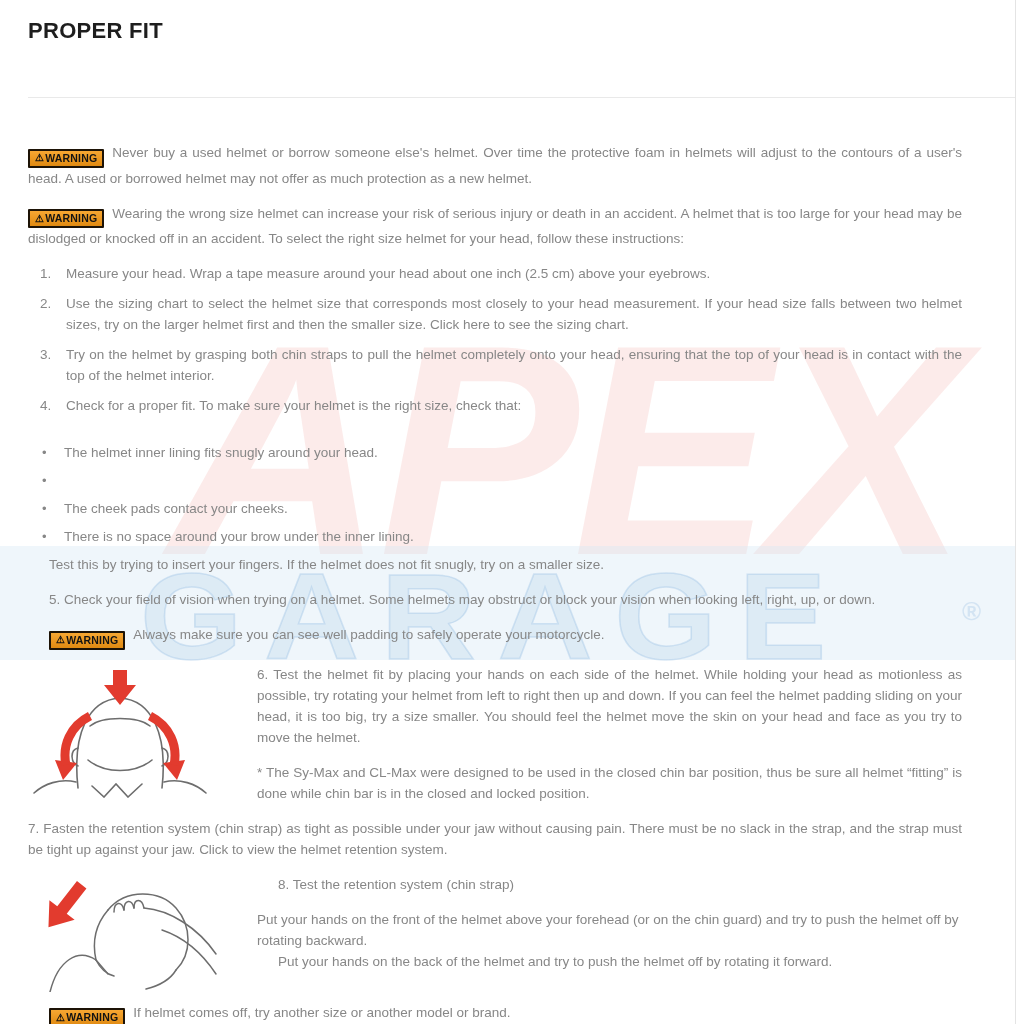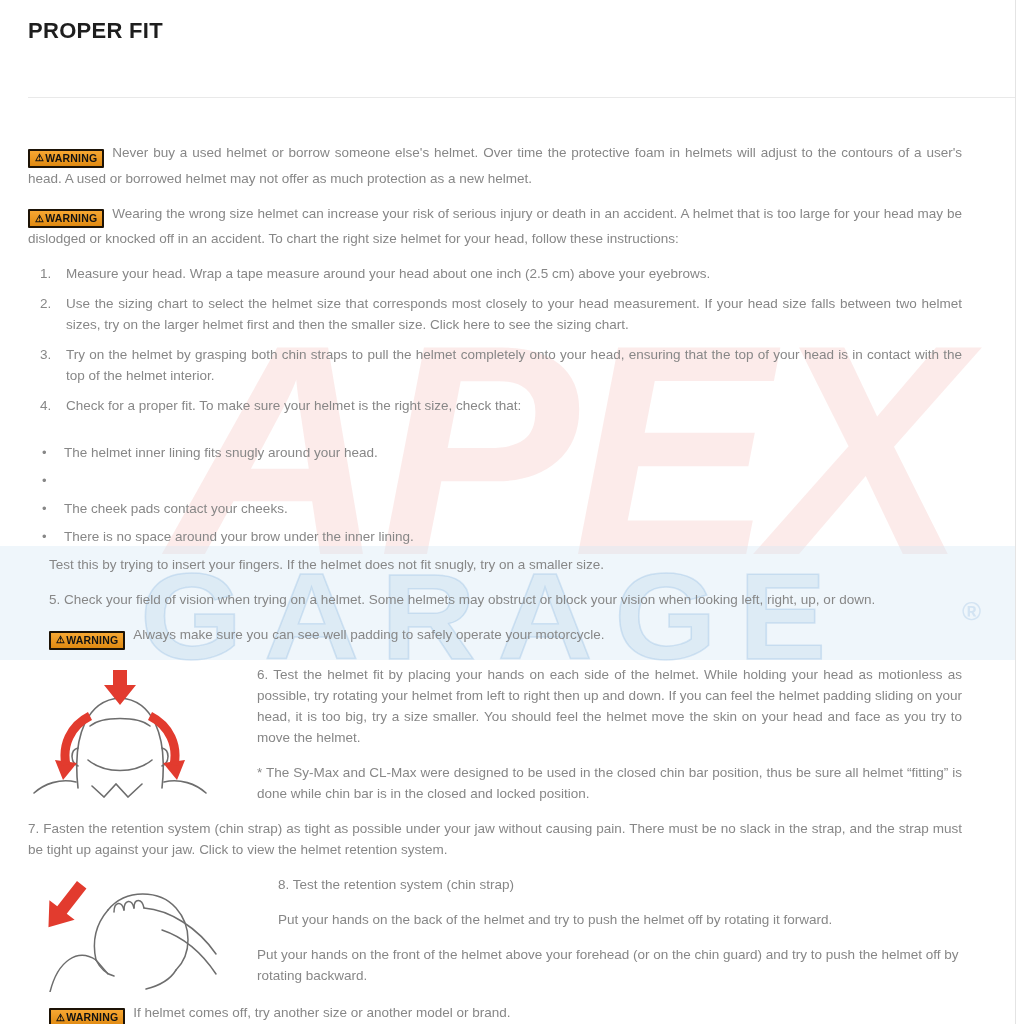--- a/index.html
+++ b/index.html
@@ -69,21 +69,21 @@
         <span class="badge">
             <span class="tri">⚠</span>
             <span>WARNING</span>
           </span><span>Never buy a used helmet or borrow someone else's helmet. Over time the protective foam in helmets will adjust to the contours of a user's head. A used or borrowed helmet may not offer as much protection as a new helmet.</span>
       </p>
 
       <p class="para">
         <span class="badge">
             <span class="tri">⚠</span>
             <span>WARNING</span>
-          </span><span>Wearing the wrong size helmet can increase your risk of serious injury or death in an accident. A helmet that is too large for your head may be dislodged or knocked off in an accident. To chart the right size helmet for your head, follow these instructions:</span>
+          </span><span>Wearing the wrong size helmet can increase your risk of serious injury or death in an accident. A helmet that is too large for your head may be dislodged or knocked off in an accident. To select the right size helmet for your head, follow these instructions:</span>
       </p>
 
       <div class="ol">
         <div class="olrow">
           <span class="num">1.</span>
           <span class="txt">Measure your head. Wrap a tape measure around your head about one inch (2.5 cm) above your eyebrows.</span>
         </div>
         <div class="olrow">
           <span class="num">2.</span>
           <span class="txt"><span>Use the sizing chart to select the helmet size that corresponds most closely to your head measurement. If your head size falls between two helmet sizes, try on the larger helmet first and then the smaller size. </span><span class="linktext">Click here to see the sizing chart.</span></span>
@@ -172,22 +172,22 @@
               <path d="M148 96 C142 106 130 112 118 115"></path>
               <path d="M68 86 C72 94 78 100 86 102"></path>
             </g>
             <g fill="#e23b2e" transform="rotate(38 34 36)">
               <polygon points="28,4 40,4 40,36 50,36 34,58 18,36 28,36"></polygon>
             </g>
           </svg>
         </div>
         <div class="txtcol">
           <p class="para left s8title">8. Test the retention system (chin strap)</p>
+          <p class="para left s8line" style="margin:0;">Put your hands on the front of the helmet above your forehead (or on the chin guard) and try to push the helmet off by rotating backward.</p>
           <p class="para left s8line">Put your hands on the back of the helmet and try to push the helmet off by rotating it forward.</p>
-          <p class="para left s8line" style="margin:0;">Put your hands on the front of the helmet above your forehead (or on the chin guard) and try to push the helmet off by rotating backward.</p>
         </div>
       </div>
 
       <p class="para left" style="margin-top:10px;">
         <span class="badge">
             <span class="tri">⚠</span>
             <span>WARNING</span>
           </span><span>If helmet comes off, try another size or another model or brand.</span>
       </p>
 

